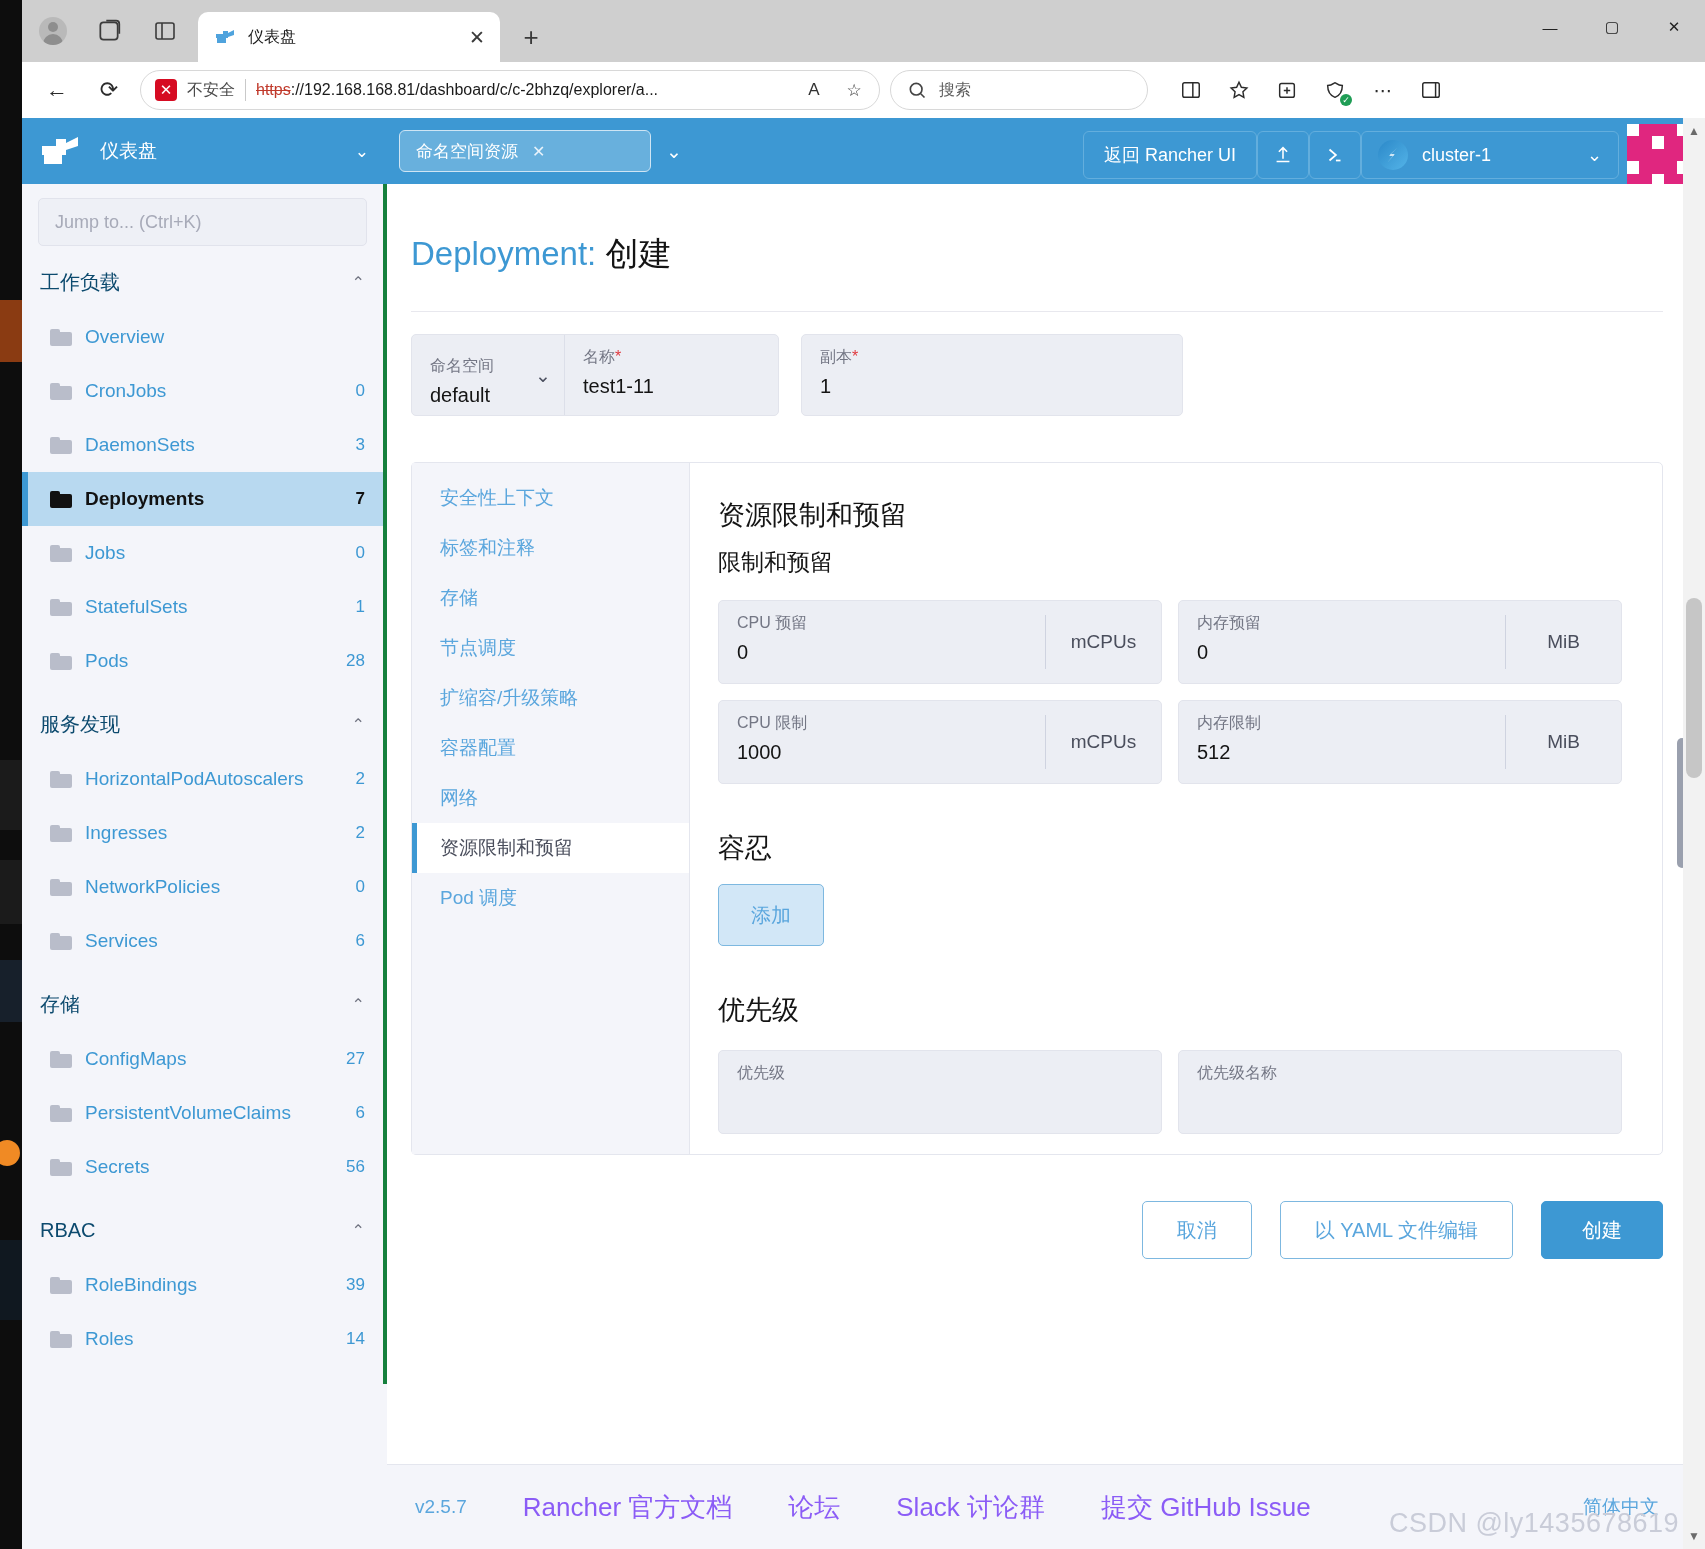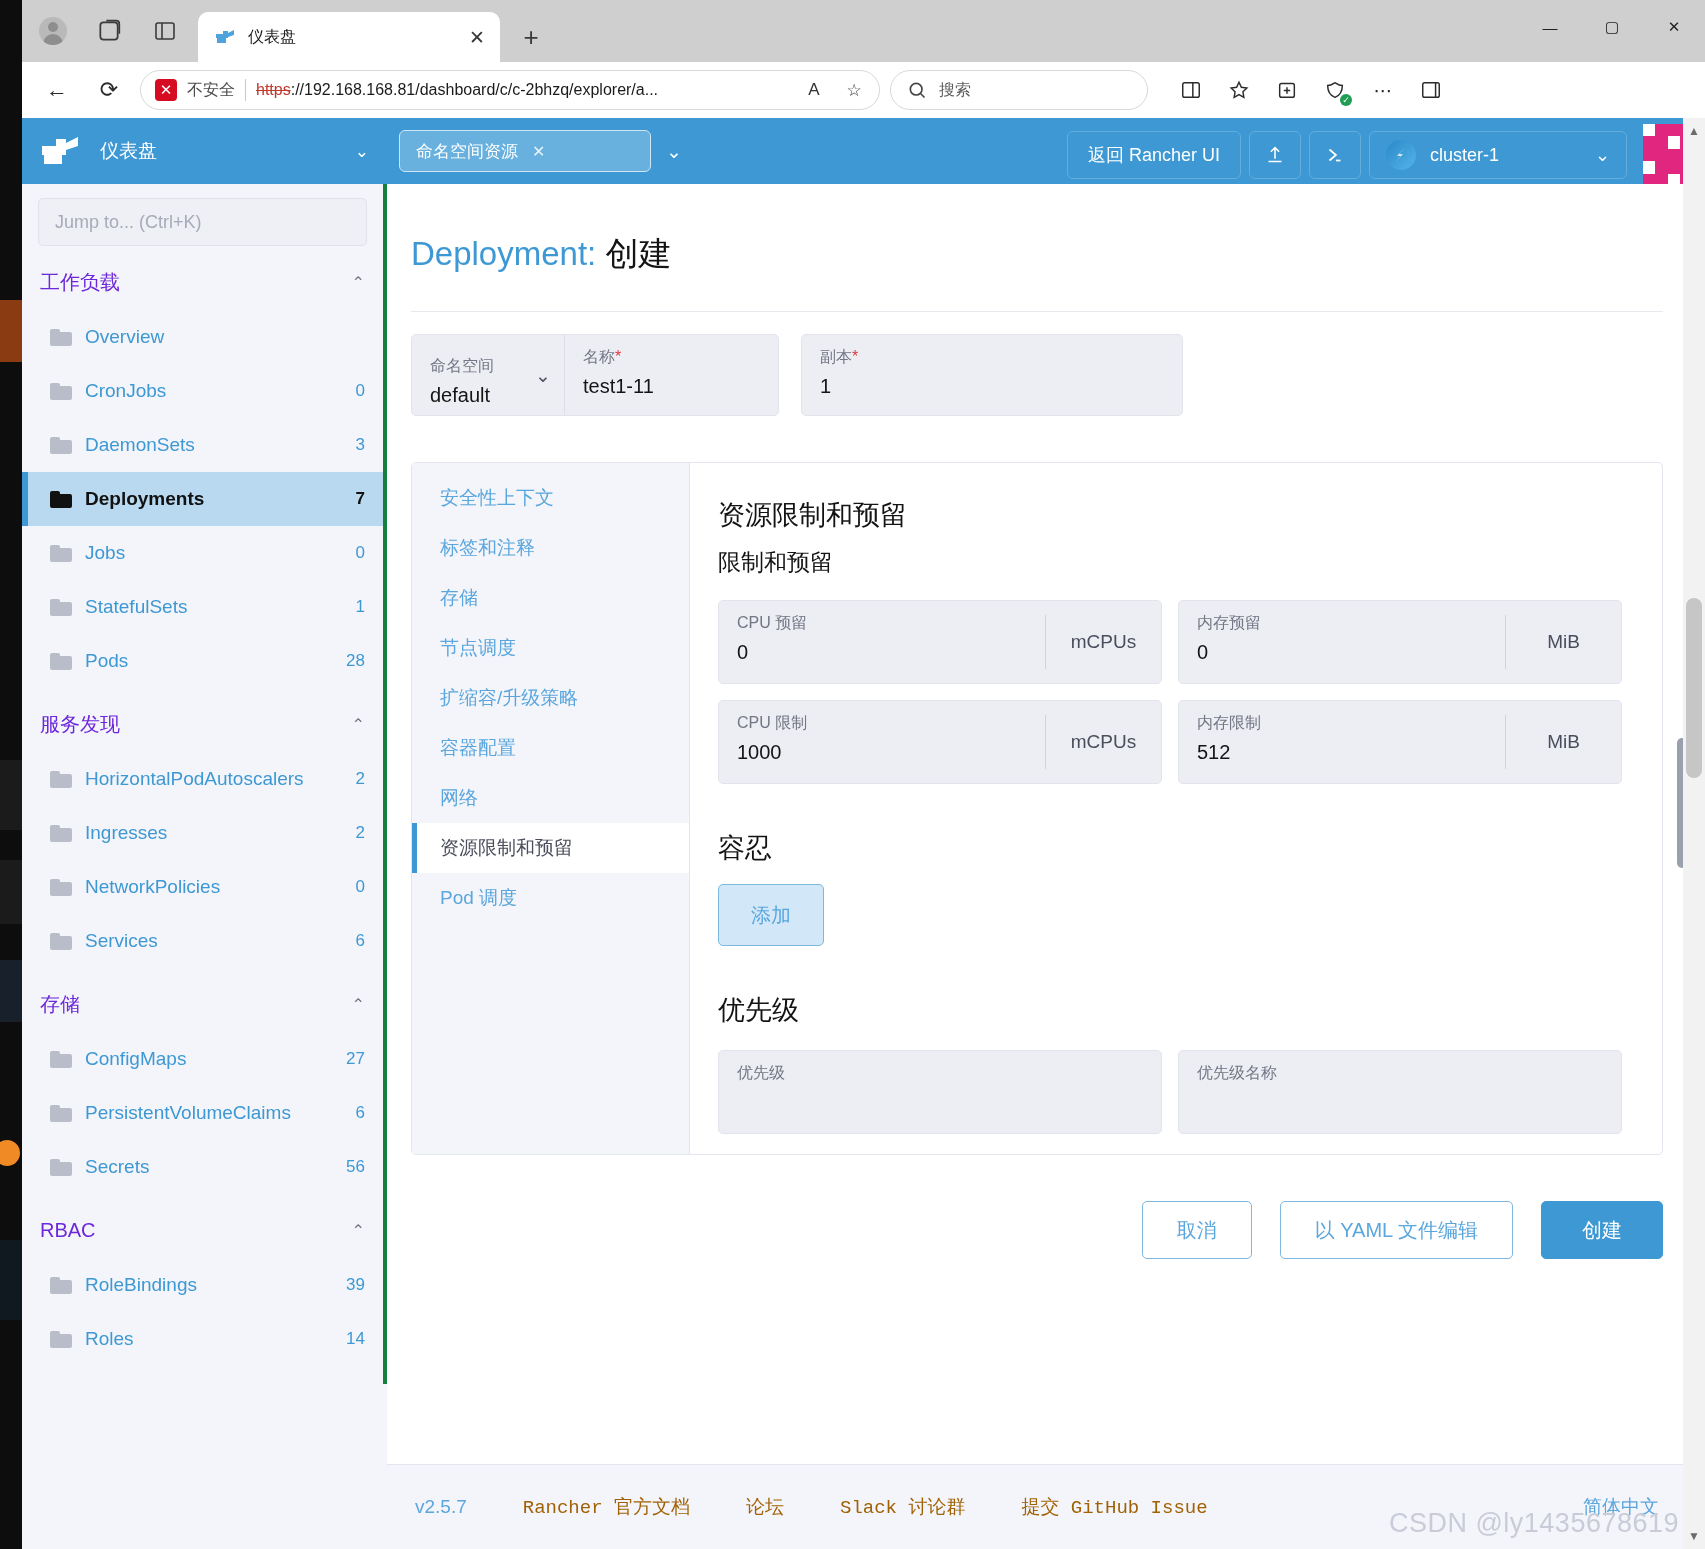--- a/index.html
+++ b/index.html
@@ -72,39 +72,39 @@
   .rh-logo { width:46px; height:34px; position:relative; flex:0 0 auto; }
   .rh-title { color:#fff; font-size:19px; flex:1; }
   .rh-caret { color:#fff; font-size:17px; }
 
   .ns-wrap { margin-left:12px; display:flex; align-items:center; gap:0;text-align:center; }
   .ns-box { height:42px; min-width:252px; background:#68b0dd; border:1px solid #cfe5f4; border-radius:6px; display:flex; align-items:center; padding:0 16px; gap:14px; }
   .ns-label { color:#fff; font-size:17px; }
   .ns-x { color:#e9f3fb; font-size:16px; }
   .ns-caret { width:46px;height:42px;display:flex;align-items:center;justify-content:center;color:#fff;font-size:19px; }
 
-  .rh-right { position:absolute; right:0; top:0; height:74px; display:flex; align-items:center; gap:8px; padding-right:0; }
+  .rh-right { position:absolute; right:0; top:0; height:74px; display:flex; align-items:center; padding-right:16px; }
   .rh-btn { height:48px; border:1px solid #63aedd; border-radius:6px; color:#fff; display:flex; align-items:center; justify-content:center; padding:0 20px; font-size:18px; white-space:nowrap; }
   .rh-iconbtn { width:52px; height:48px; border:1px solid #63aedd; border-radius:6px; color:#fff; display:flex;align-items:center;justify-content:center; font-size:22px; }
   .cluster-box { height:48px; border:1px solid #63aedd; border-radius:6px; display:flex; align-items:center; gap:14px; padding:0 16px; min-width:258px; }
   .cl-ic { width:30px;height:30px;border-radius:50%;background:linear-gradient(135deg,#2b88c8,#54b4e8); position:relative; }
   .cl-ic::after{content:"";position:absolute;left:9px;top:7px;width:11px;height:16px;background:#fff;clip-path:polygon(100% 0,30% 45%,70% 45%,0 100%,55% 55%,20% 55%);}
   .cl-name { color:#fff; font-size:18px; flex:1; }
   .cl-caret { color:#fff; font-size:18px; }
   .hdr-avatar { width:62px; height:62px; margin-left:8px; background:#fff; display:grid; grid-template-columns:repeat(5,1fr); grid-template-rows:repeat(5,1fr); }
   .hdr-avatar i { display:block; }
 
   
   .sidebar { position:absolute; left:0; top:66px; width:367px; height:1200px; background:#f4f5fa; border-right:6px solid #15803d; overflow:hidden; }
   .jump {
     margin:14px 16px 0 16px; height:48px; background:#eef0f6; border:1px solid #e1e3ec; border-radius:5px;
     display:flex; align-items:center; padding:0 16px; font-size:18px; color:#a7aab8;
   }
   .grp { display:flex; align-items:center; padding:0 18px; height:56px; margin-top:8px; }
-  .grp-t { font-size:20px; color:#6d28d9; flex:1; }
+  .grp-t { font-size:20px; color:#0c4a6e; flex:1; }
   .grp-c { color:#707380; font-size:16px; }
   .nav-item { display:flex; align-items:center; height:54px; padding:0 18px 0 28px; gap:13px; position:relative; }
   .nav-item.active { background:#b8d9f0; }
   .nav-item.active::before { content:""; position:absolute; left:0; top:0; bottom:0; width:6px; background:#3d98d3; }
   .folder { width:22px;height:17px;flex:0 0 auto;position:relative; }
   .folder::before{content:"";position:absolute;left:0;top:3px;width:22px;height:14px;background:#b9bdca;border-radius:2px;}
   .folder::after{content:"";position:absolute;left:0;top:0px;width:10px;height:5px;background:#b9bdca;border-radius:2px 2px 0 0;}
   .nav-item.active .folder::before,.nav-item.active .folder::after{background:#111;}
   .nav-lbl { font-size:19px; color:#3d98d3; flex:1; white-space:nowrap; }
   .nav-item.active .nav-lbl { color:#111; font-weight:bold; }
@@ -143,21 +143,21 @@
   .rfld-unit { width:116px; display:flex; align-items:center; justify-content:center; border-left:1px solid #cfd3e0; font-size:19px; color:#4a4e5c; margin:14px 0; }
   .sec-h { font-size:27px; color:#141414; margin-top:46px; }
   .add-btn { margin-top:18px; width:106px; height:62px; background:#d2e7f7; border:1px solid #7db8e0; border-radius:5px; color:#5aa6dd; font-size:20px; display:flex; align-items:center; justify-content:center; }
 
   .actions { display:flex; justify-content:flex-end; align-items:center; gap:28px; padding:46px 24px 0 24px; }
   .btn-out { height:58px; border:1px solid #7db8e0; border-radius:5px; color:#5aa6dd; font-size:20px; display:flex; align-items:center; justify-content:center; padding:0 34px; background:#fff; white-space:nowrap; }
   .btn-pri { height:58px; border:1px solid #3d98d3; border-radius:5px; background:#3d98d3; color:#fff; font-size:20px; display:flex; align-items:center; justify-content:center; padding:0 40px; }
 
   .footer { position:absolute; left:365px; right:18px; bottom:0; height:85px; background:#f4f5fa; border-top:1px solid #e4e6ee; display:flex; align-items:center; padding:0 28px; }
   .f-ver { font-size:19px; color:#5aa6dd; margin-right:56px; }
-  .f-link { font-size:19px; color:#a16207; margin-right:56px; white-space:nowrap;font-family:Liberation Mono, monospace; }
+  .f-link { font-size:26px; color:#8b5cf6; margin-right:56px; white-space:nowrap; }
   .f-right { margin-left:auto; font-size:19px; color:#5aa6dd; }
   .watermark { position:absolute; right:26px; bottom:10px; font-size:27px; color:#c9ccd8; letter-spacing:.5px; }
 
   
   .vscroll-out { position:absolute; right:0; top:118px; width:22px; height:1431px; background:#f2f2f2; }
   .vscroll-thumb { position:absolute; right:3px; top:480px; width:16px; height:180px; background:#c6c6c6; border-radius:8px; }
   .vscroll-arrow { position:absolute; right:4px; width:14px; height:14px; color:#6b6b6b; font-size:12px; display:flex; align-items:center; justify-content:center; }
   .inner-scroll { position:absolute; right:18px; top:620px; width:10px; height:130px; background:#9aa0ae; border-radius:5px; }
 </style>
 </head>

